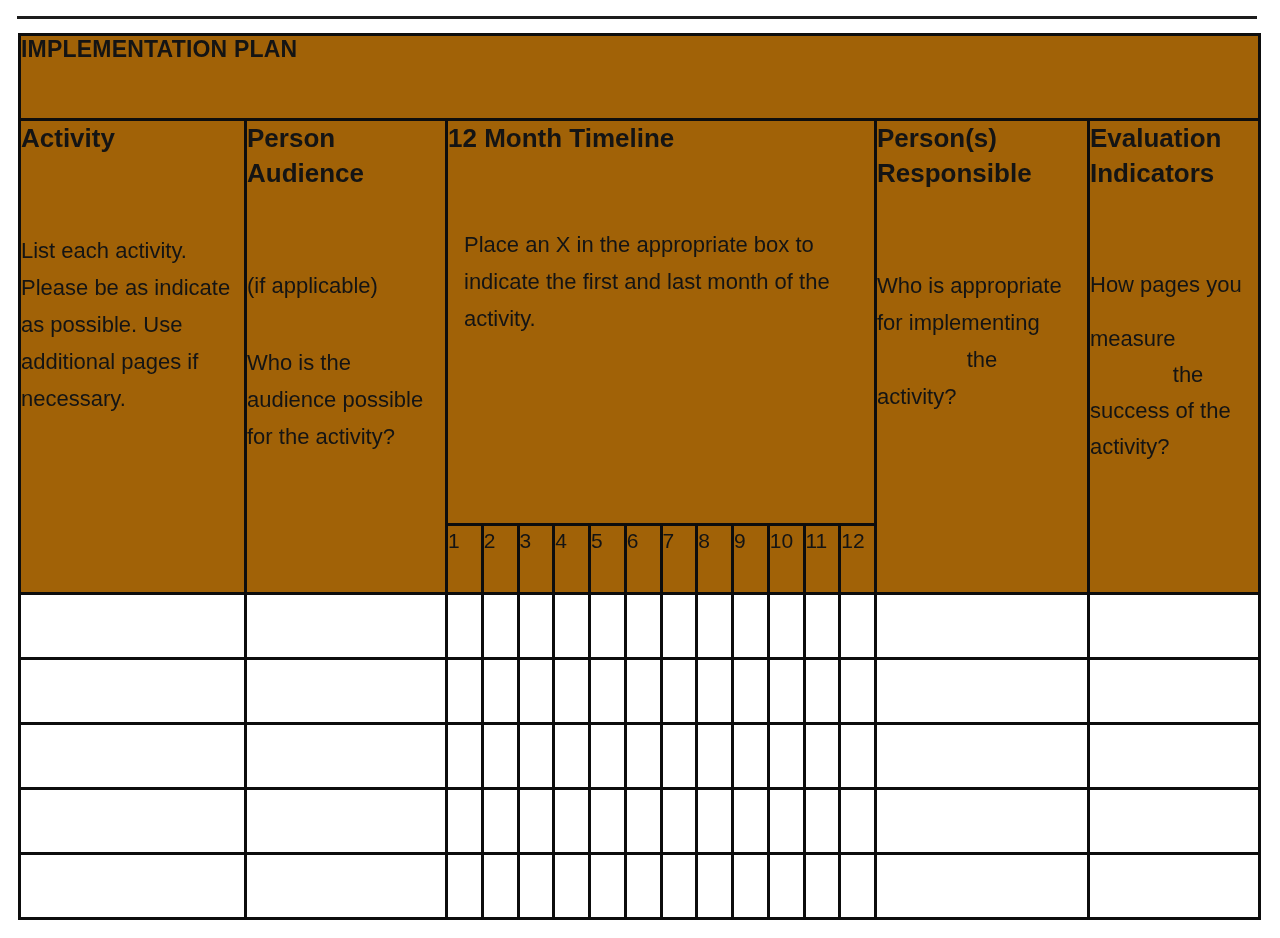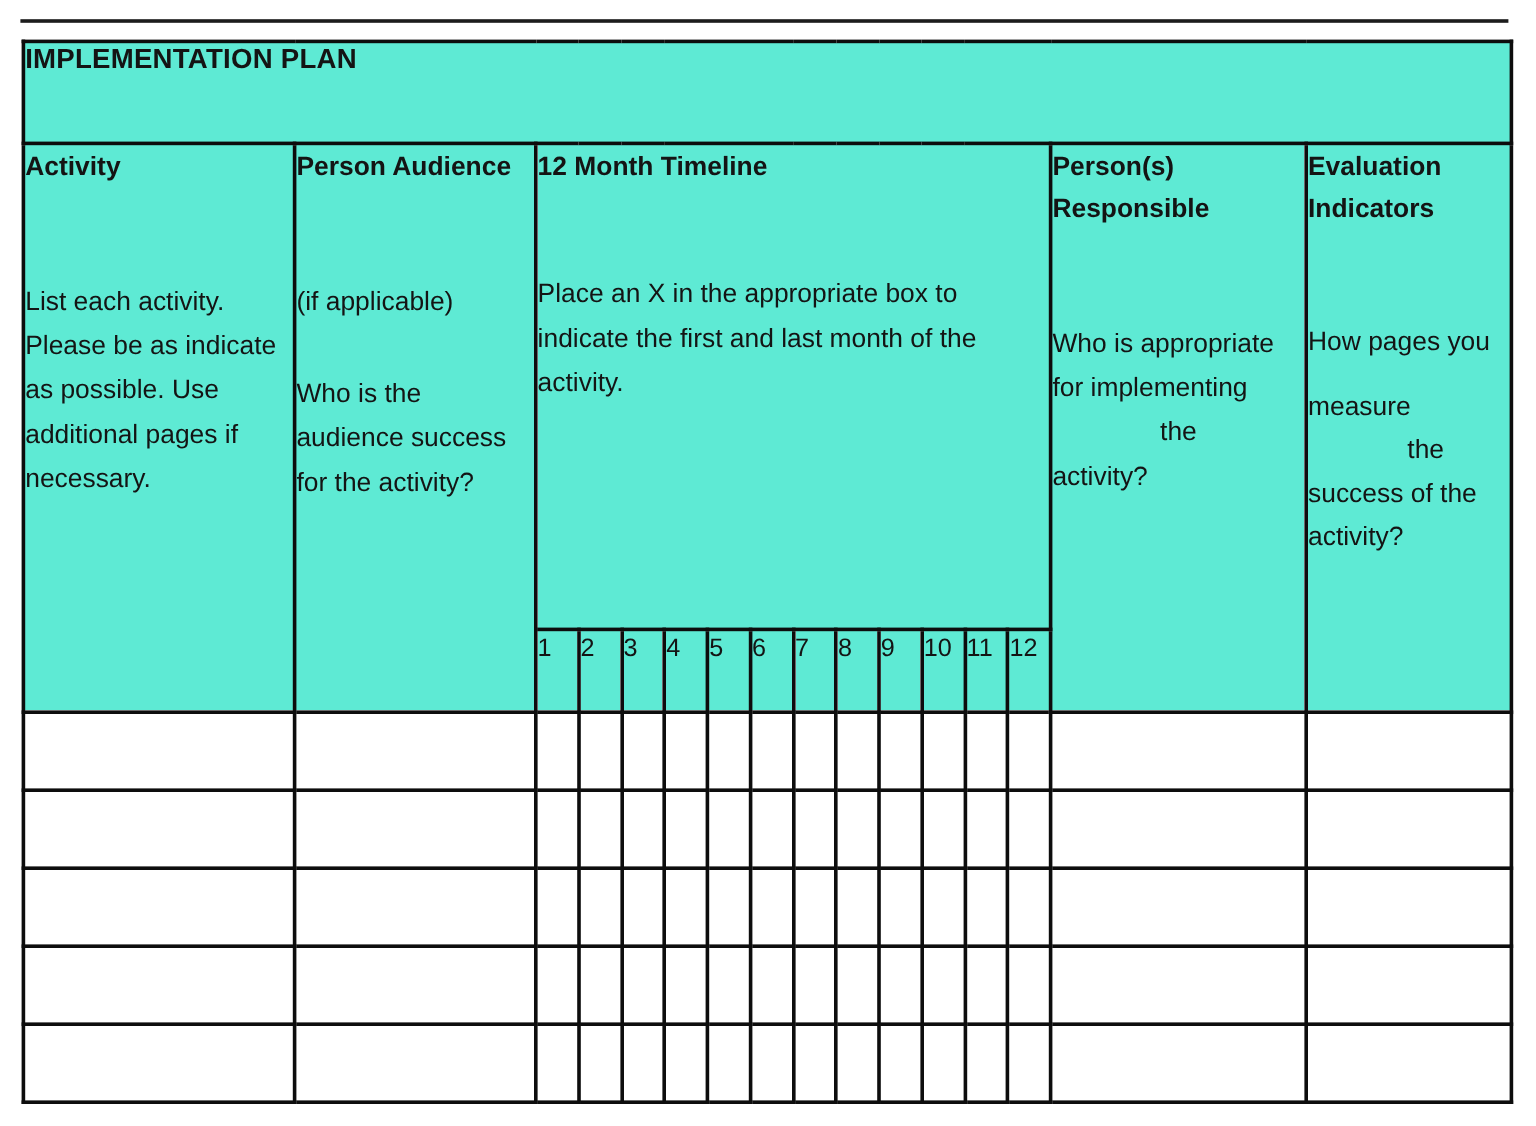--- a/index.html
+++ b/index.html
@@ -13,41 +13,41 @@
 
   table.plan {
     position:absolute; left:18px; top:33px;
     border-collapse:collapse; table-layout:fixed;
     width:1240px;
   }
   table.plan td {
     border:3px solid #0d0d0d;
     padding:0; vertical-align:top; overflow:hidden;
   }
-  .g { background:#5eead4; }
+  .g { background:#a16207; }
   .w { background:#ffffff; }
 
   tr.title-row    { height:85px; }
   tr.header-row   { height:405px; }
   tr.month-row    { height:69px; }
   tr.data-row     { height:65px; }
 
   .title-cell {
     font-weight:700; font-size:23px; letter-spacing:0.2px;
     padding:9px 4px 0 4px;
   }
 
   .hdr-cell { padding-left:3px; padding-right:2px; }
   .h-activity, .h-target, .h-person, .h-eval { padding-top:112px; }
   .h-timeline { padding-top:168px; }
 
-  .lbl { font-weight:700; font-size:22px; line-height:35px; }
+  .lbl { font-weight:700; font-size:26px; line-height:35px; }
 
   .desc { font-size:22px; line-height:37px; margin-top:76px; white-space:nowrap; }
-  .h-timeline .desc { margin-top:70px; }
+  .h-timeline .desc { margin-top:70px;margin-left:16px; }
   .h-eval .desc { line-height:36px; }
 
   .dline { white-space:nowrap; }
   .d-gap72 { margin-top:40px; }
   .d-gap18 { margin-top:18px; }
   .d-center { text-align:center; }
   .d-center-r { text-align:center; padding-left:28px; }
 
   .month-cell { font-size:21px; padding:1px 0 0 4px; line-height:30px; }
 </style>
@@ -94,21 +94,21 @@
           <div class="dline">additional pages if</div>
           <div class="dline">necessary.</div>
         </div>
       </td>
 
       <td rowspan="2" class="g hdr-cell h-target">
         <div class="lbl">Person Audience</div>
         <div class="desc">
           <div class="dline">(if applicable)</div>
           <div class="dline d-gap72">Who is the</div>
-          <div class="dline">audience success</div>
+          <div class="dline">audience possible</div>
           <div class="dline">for the activity?</div>
         </div>
       </td>
 
       <td colspan="12" class="g hdr-cell h-timeline">
         <div class="lbl">12 Month Timeline</div>
         <div class="desc">
           <div class="dline">Place an X in the appropriate box to</div>
           <div class="dline">indicate the first and last month of the</div>
           <div class="dline">activity.</div>

